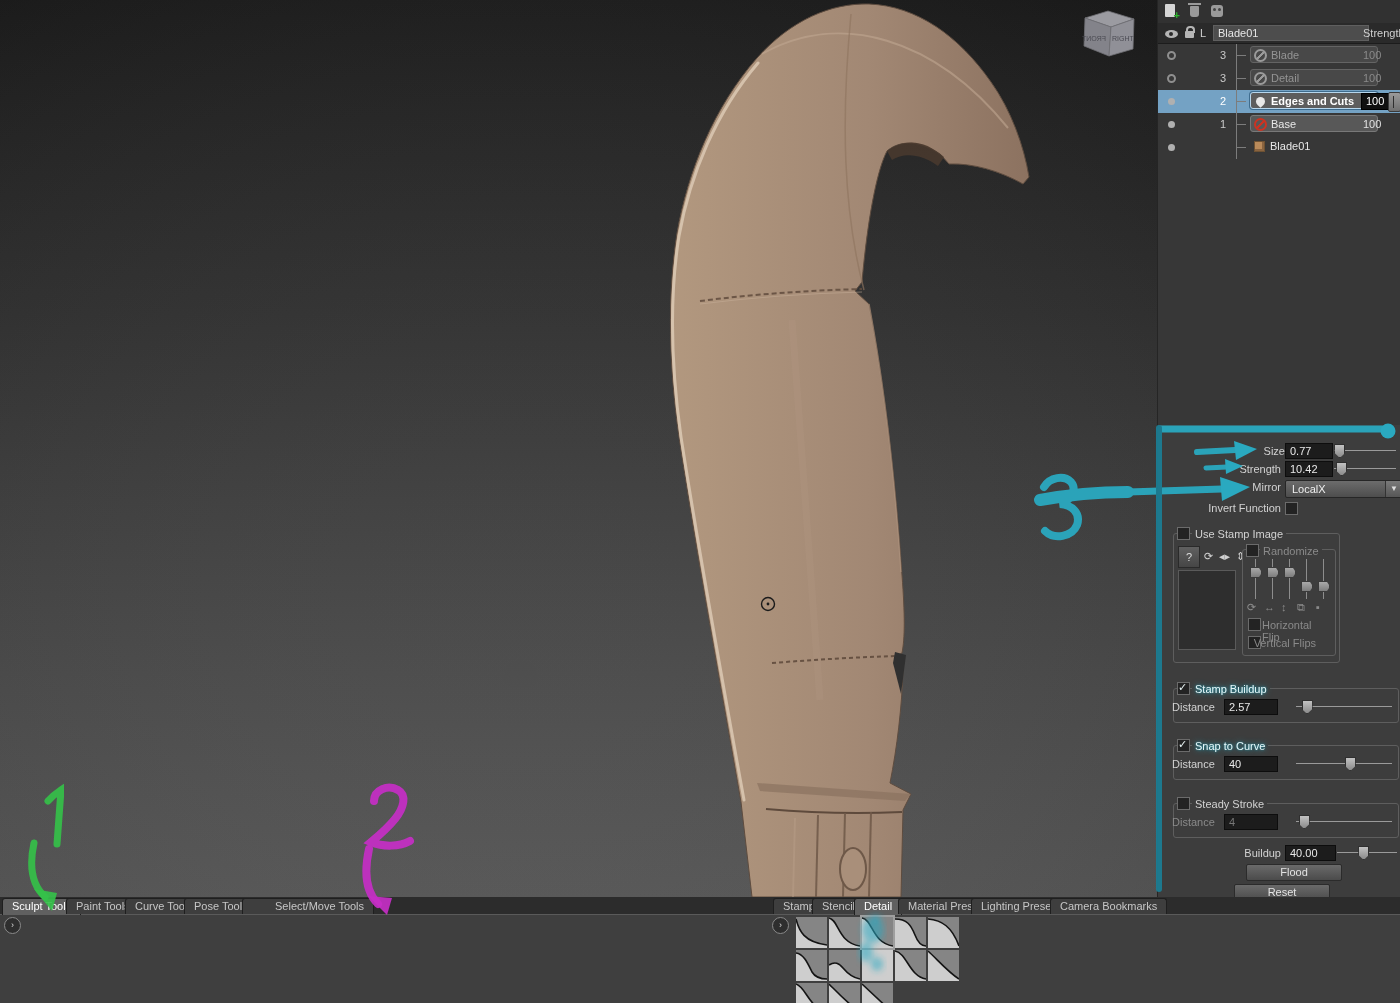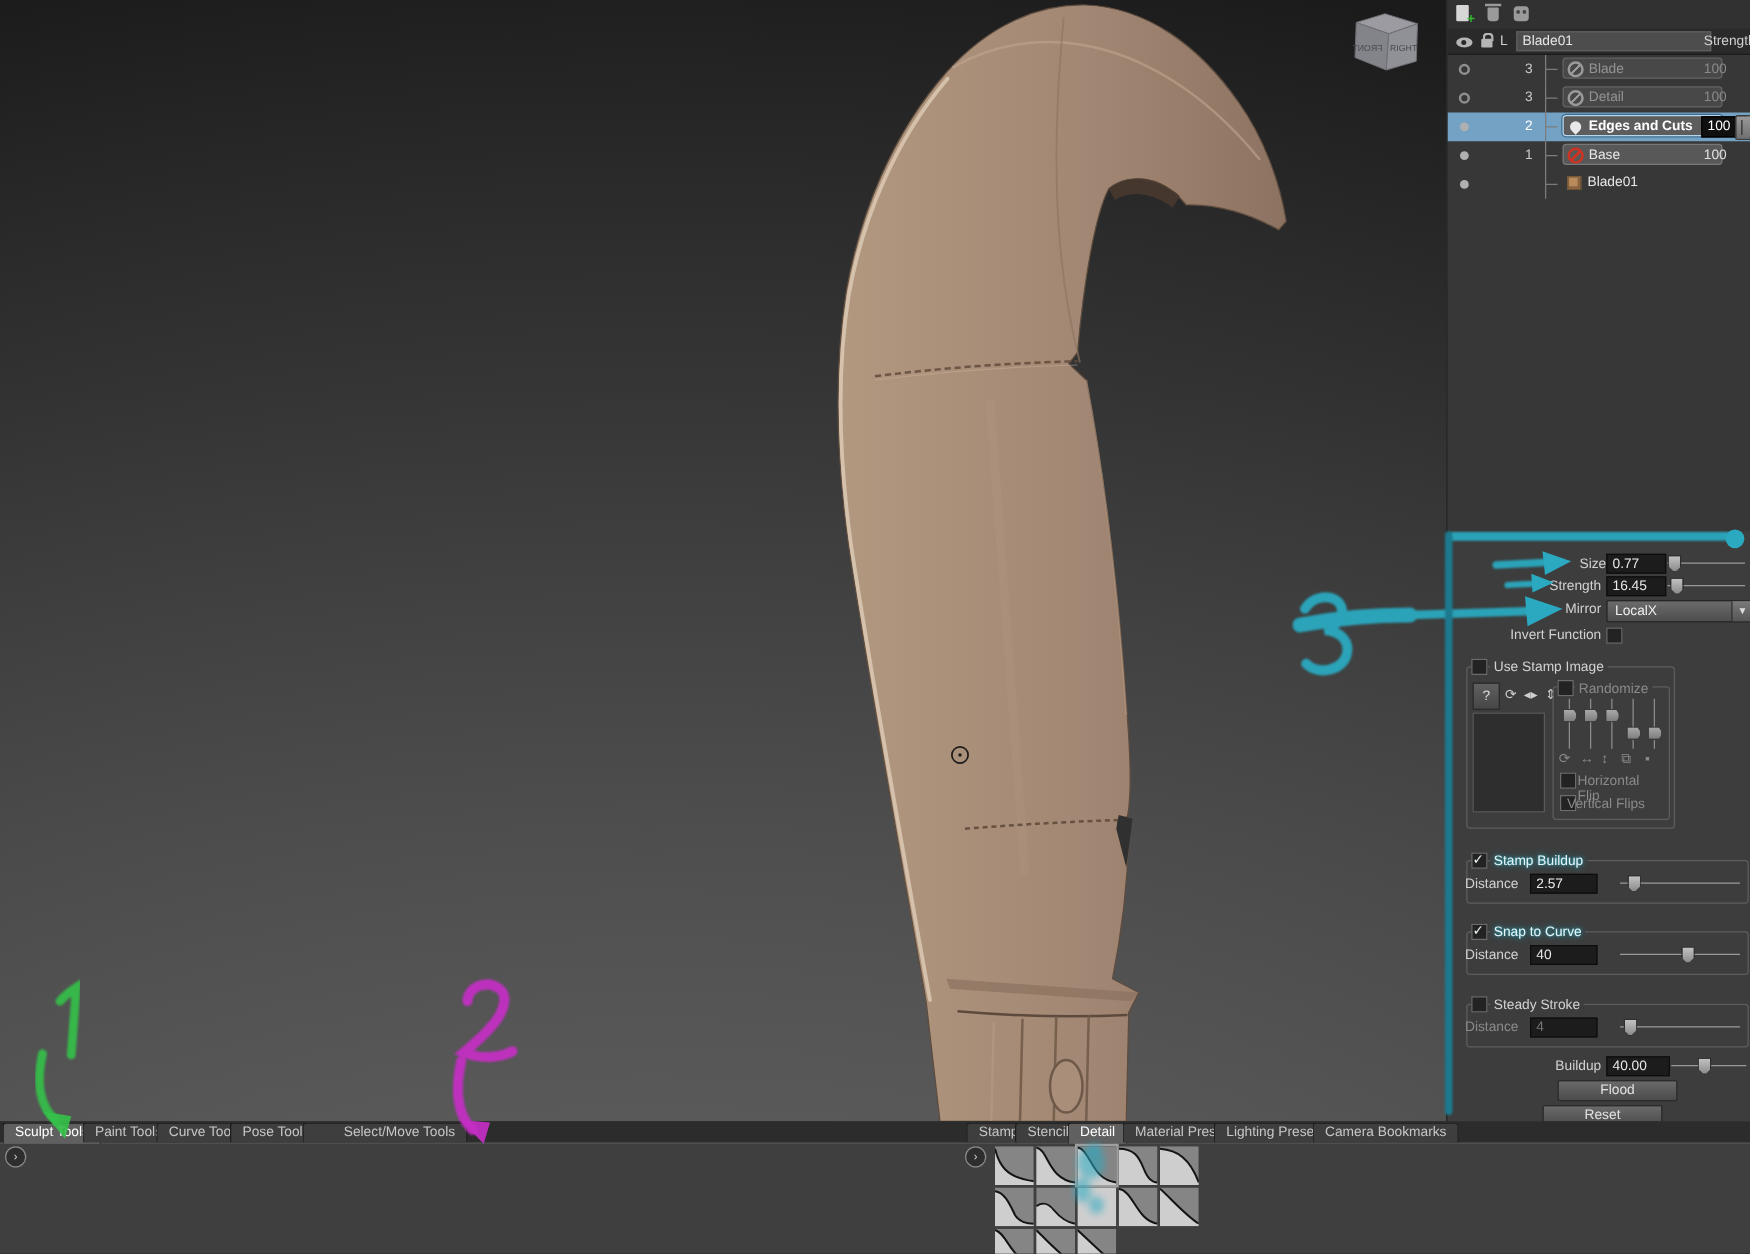--- a/index.html
+++ b/index.html
@@ -250,21 +250,21 @@
 
   <div id="props-panel">
 
     <span class="plabel" style="left:64px;top:20px;width:63px">Size</span>
     <div class="pfield" style="left:127px;top:18px;width:42px">0.77</div>
     <div class="pslider" style="left:176px;top:18px;width:62px">
         <i class="handle" style="left: calc(7% - 4px);"></i>
       </div>
 
     <span class="plabel" style="left:60px;top:38px;width:63px">Strength</span>
-    <div class="pfield" style="left:127px;top:36px;width:42px">16.45</div>
+    <div class="pfield" style="left:127px;top:36px;width:42px">10.42</div>
     <div class="pslider" style="left:176px;top:36px;width:62px">
         <i class="handle" style="left: calc(10% - 4px);"></i>
       </div>
 
     <span class="plabel" style="left:60px;top:56px;width:63px">Mirror</span>
     <div class="dropdown" style="left:127px;top:55px;width:110px">
       <span>LocalX</span>
       <span class="arrow">▼</span>
     </div>
 

